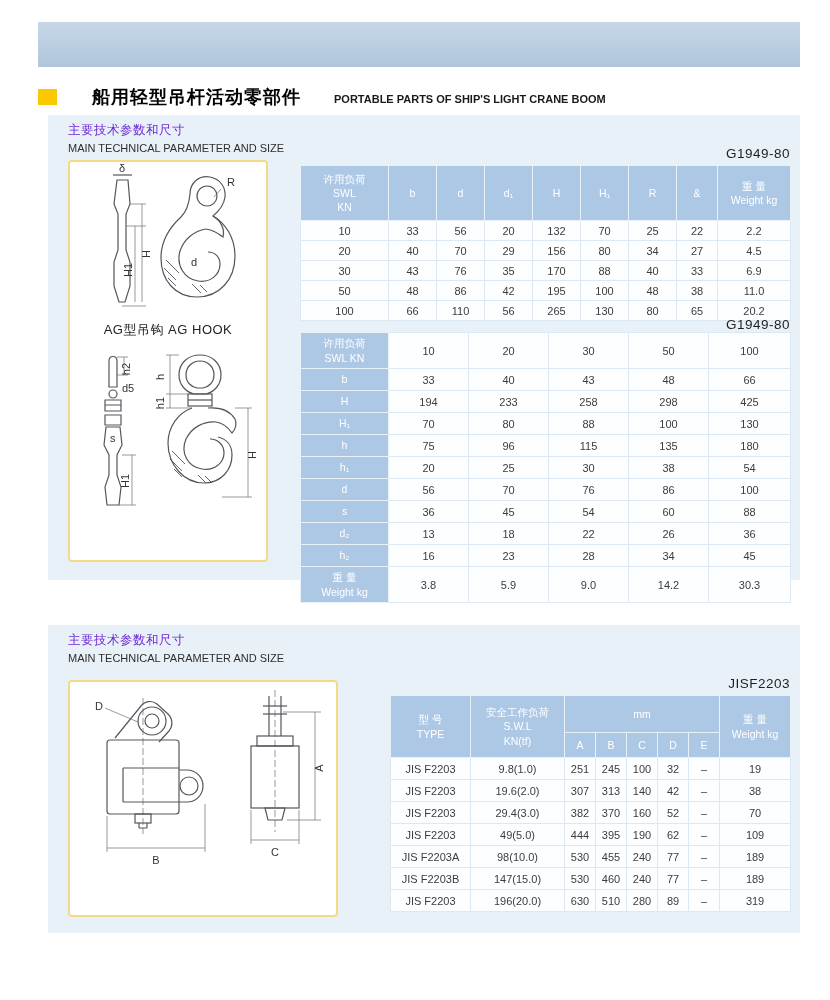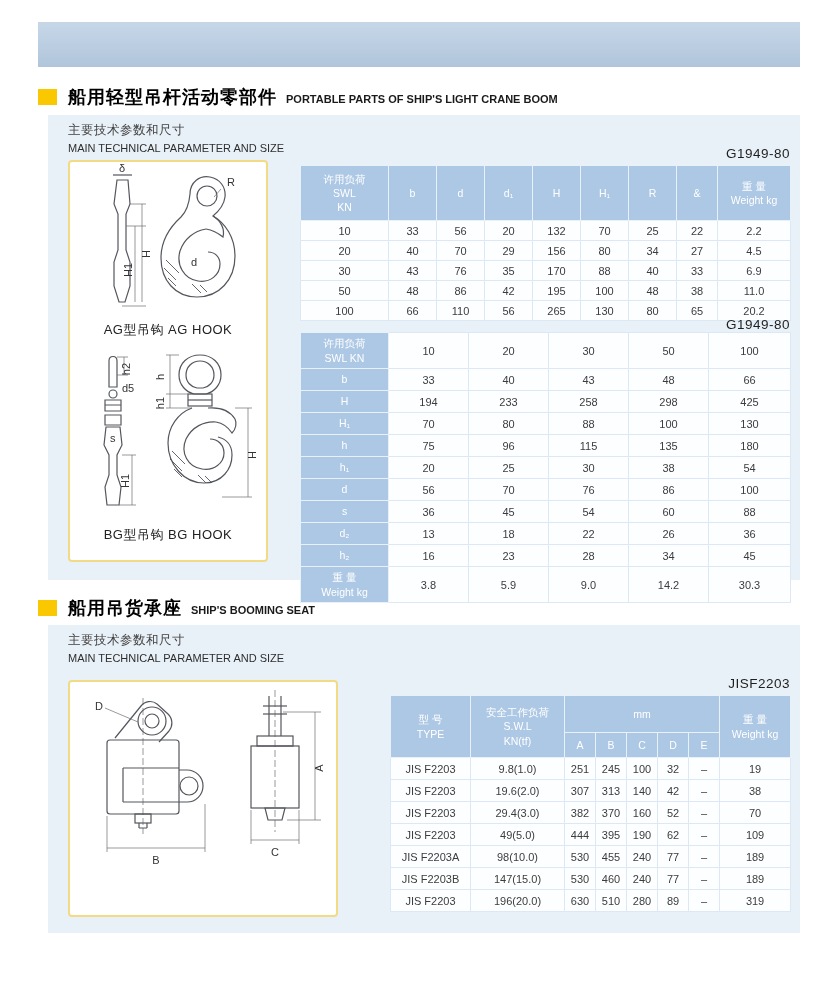--- a/index.html
+++ b/index.html
@@ -9,32 +9,32 @@
   
   .header-band { position:absolute; left:38px; top:22px; width:762px; height:45px;
     background:linear-gradient(180deg,#c7d7e8 0%,#b0c5db 100%);
     display:flex; align-items:center; padding-left:26px; box-sizing:border-box; }
   .h-zh { font-size:31px; font-weight:700; color:#ffffff; letter-spacing:3px;
     text-shadow:2px 2px 3px rgba(88,94,104,0.85); }
   .h-en { font-size:20px; font-weight:700; color:#fcfdfe; margin-left:14px;
     text-shadow:2px 2px 2px rgba(88,94,104,0.75); }
 
   
-  .section-title { position:absolute; left:38px; display:flex; align-items:center; height:20px; }
+  .section-title { position:absolute; left:38px; display:flex; align-items:center; height:20px;gap:24px; }
   .s1 { top:87px; } .s2 { top:598px; }
   .bullet { width:19px; height:16px; background:#f9c800; margin-right:11px; flex:none; }
   .st-zh { font-size:18px; font-weight:700; color:#000; letter-spacing:1px; }
   .st-en { font-size:11px; font-weight:700; color:#1a1a1a; margin-left:9px; padding-top:3px; }
 
   
   .panel { position:absolute; left:48px; width:752px; background:#e9f1f8; }
   .p1 { top:115px; height:465px; }
   .p2 { top:625px; height:308px; }
   .subtitle { position:absolute; left:20px; top:7px; }
-  .sub-zh { font-size:12.5px; color:#404040; letter-spacing:0.5px; }
+  .sub-zh { font-size:12.5px; color:#6d28d9; letter-spacing:0.5px; }
   .sub-en { font-size:11px; color:#2e2e2e; margin-top:3px; }
   .std { position:absolute; right:10px; font-size:13.5px; color:#1f1f1f; letter-spacing:0.5px; }
   .std1 { top:31px; } .std2 { top:202px; } .std3 { top:51px; }
 
   
   .drawing-box { position:absolute; background:#fff; border:2px solid #f3da84;
     border-radius:4px; box-sizing:border-box; }
   .box1 { left:20px; top:45px; width:200px; height:402px; }
   .box2 { left:20px; top:55px; width:270px; height:237px; }
   .fig { text-align:center; }
@@ -158,21 +158,20 @@
             <line x1="116" y1="47" x2="94" y2="47"></line>
             <line x1="120" y1="61" x2="94" y2="61"></line>
             <line x1="176" y1="61" x2="176" y2="150"></line>
             <line x1="163" y1="61" x2="180" y2="61"></line>
             <line x1="150" y1="150" x2="180" y2="150"></line>
           </g>
           <text x="92" y="30" transform="rotate(-90 92 30)" text-anchor="middle">h</text>
           <text x="92" y="56" transform="rotate(-90 92 56)" text-anchor="middle" font-size="9">h1</text>
           <text x="184" y="108" transform="rotate(-90 184 108)" text-anchor="middle">H</text>
         </svg>
-        <div class="fig-caption">BG型吊钩 BG HOOK</div>
       </div>
     </div>
 
     <div class="std std1">G1949-80</div>
 
     <table class="t1">
       <colgroup>
           <col style="width:88px">
           <col style="width:48px">
           <col style="width:48px">
@@ -357,25 +356,20 @@
             <td>3.8</td>
             <td>5.9</td>
             <td>9.0</td>
             <td>14.2</td>
             <td>30.3</td>
           </tr>
         </tbody>
     </table>
   </div>
 
-  <div class="section-title s2">
-    <span class="bullet"></span>
-    <span class="st-zh">船用吊货承座</span>
-    <span class="st-en">SHIP'S BOOMING SEAT</span>
-  </div>
 
   <div class="panel p2">
     <div class="subtitle">
       <div class="sub-zh">主要技术参数和尺寸</div>
       <div class="sub-en">MAIN TECHNICAL PARAMETER AND SIZE</div>
     </div>
 
     <div class="drawing-box box2">
       <svg width="264" height="200" viewBox="0 0 264 200">
         <line class="thin" x1="72" y1="16" x2="72" y2="152" stroke-dasharray="7,3"></line>

